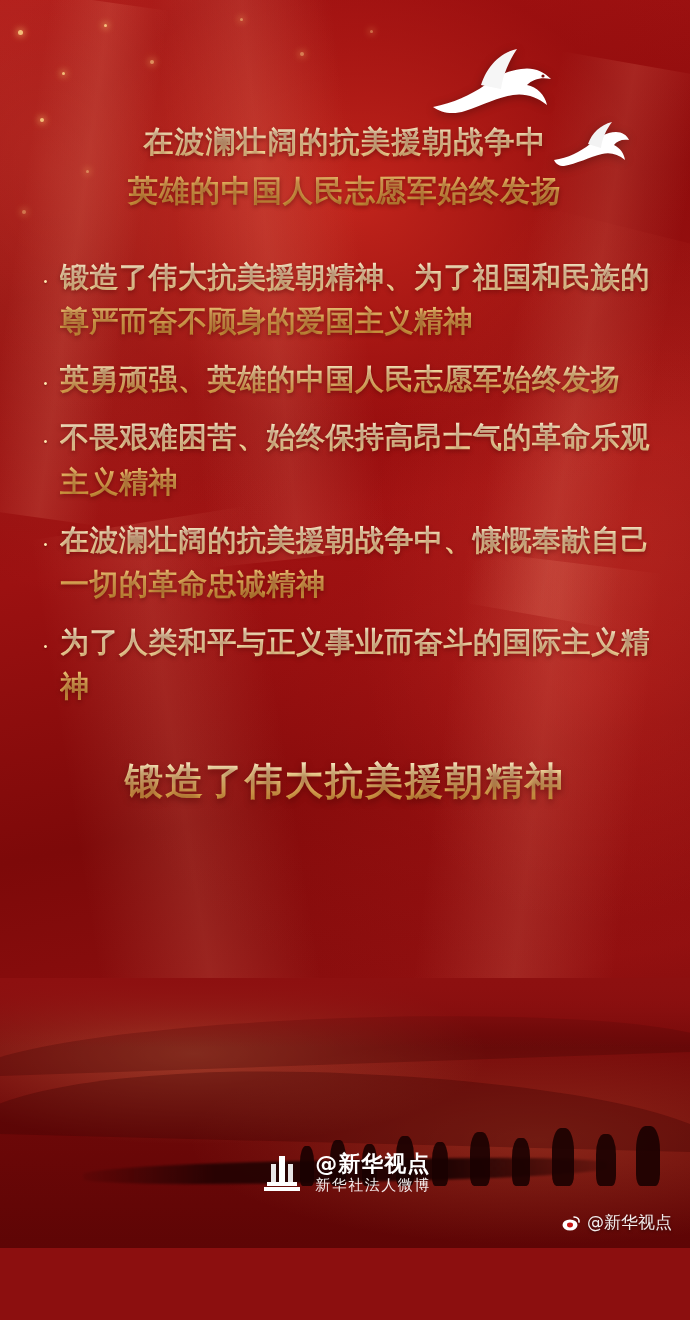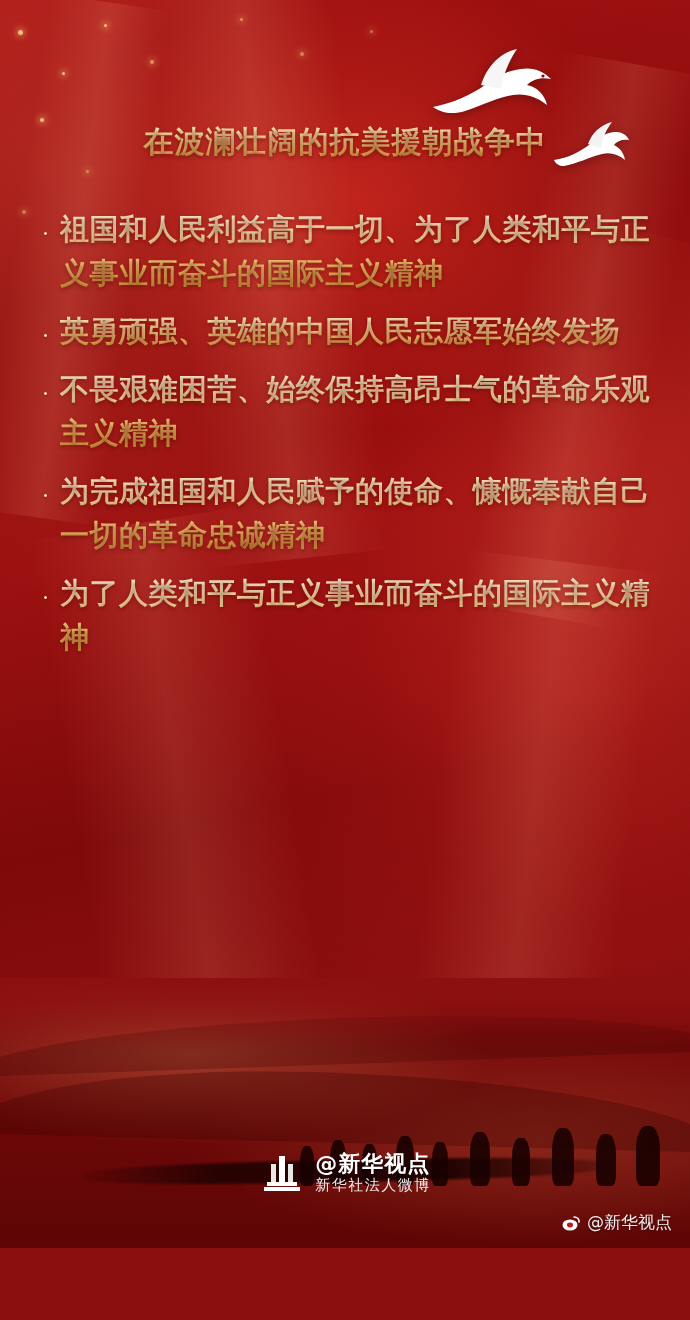--- a/index.html
+++ b/index.html
@@ -265,51 +265,53 @@
   </svg>
   <svg class="dove small" viewBox="0 0 80 52" aria-hidden="true">
     <path d="M4 40 C 18 38, 30 32, 40 24 C 48 18, 56 12, 66 12 C 72 12, 77 15, 79 20 C 72 19, 67 21, 64 25 C 70 28, 74 33, 75 40 C 68 34, 60 32, 52 34 C 40 37, 26 44, 14 46 C 9 46, 6 44, 4 40 Z" fill="#ffffff"></path>
     <path d="M38 24 C 42 13, 50 5, 62 2 C 56 10, 52 19, 51 28 Z" fill="#f3f3f3"></path>
   </svg>
 
   <div class="content">
 
     <div class="headline">
       <div>在波澜壮阔的抗美援朝战争中</div>
+      <div>英雄的中国人民志愿军始终发扬</div>
     </div>
 
     <div class="bullets">
 
       <div class="bullet">
         <span class="dot">·</span>
-        <span class="btext">祖国和人民利益高于一切、为了人类和平与正义事业而奋斗的国际主义精神</span>
+        <span class="btext">锻造了伟大抗美援朝精神、为了祖国和民族的尊严而奋不顾身的爱国主义精神</span>
       </div>
 
       <div class="bullet">
         <span class="dot">·</span>
         <span class="btext">英勇顽强、英雄的中国人民志愿军始终发扬</span>
       </div>
 
       <div class="bullet">
         <span class="dot">·</span>
         <span class="btext">不畏艰难困苦、始终保持高昂士气的革命乐观主义精神</span>
       </div>
 
       <div class="bullet">
         <span class="dot">·</span>
-        <span class="btext">为完成祖国和人民赋予的使命、慷慨奉献自己一切的革命忠诚精神</span>
+        <span class="btext">在波澜壮阔的抗美援朝战争中、慷慨奉献自己一切的革命忠诚精神</span>
       </div>
 
       <div class="bullet">
         <span class="dot">·</span>
         <span class="btext">为了人类和平与正义事业而奋斗的国际主义精神</span>
       </div>
 
     </div>
 
+    <div class="closing">锻造了伟大抗美援朝精神</div>
   </div>
 
   <div class="photo-band">
     <div class="band-fade"></div>
     <div class="ridge r1"></div>
     <div class="ridge r2"></div>
     <div class="column"></div>
 
     <div class="soldier" style="left:300px; width:14px; height:40px;"></div>
     <div class="soldier" style="left:330px; width:16px; height:46px;"></div>

